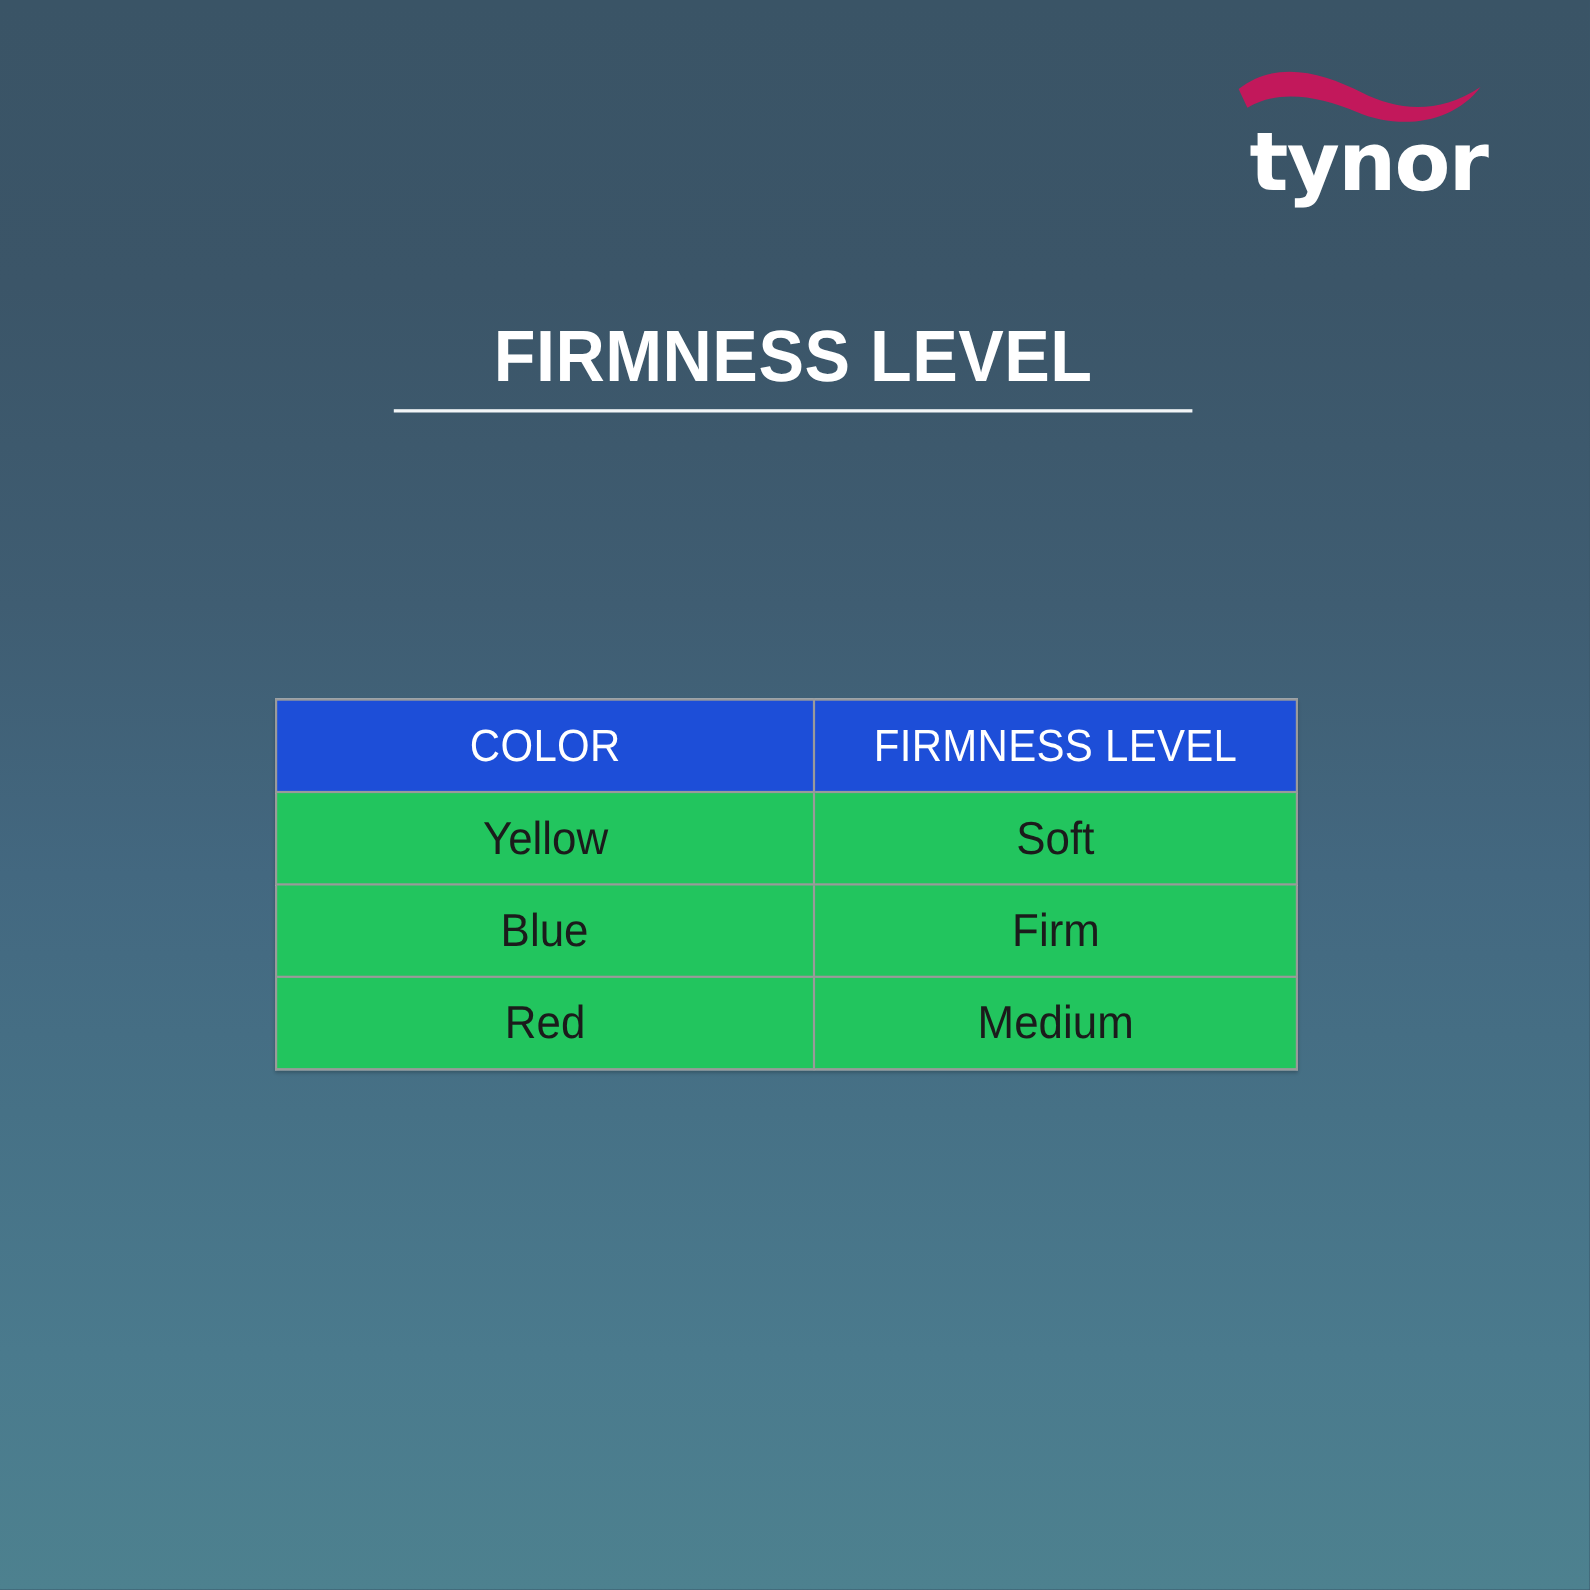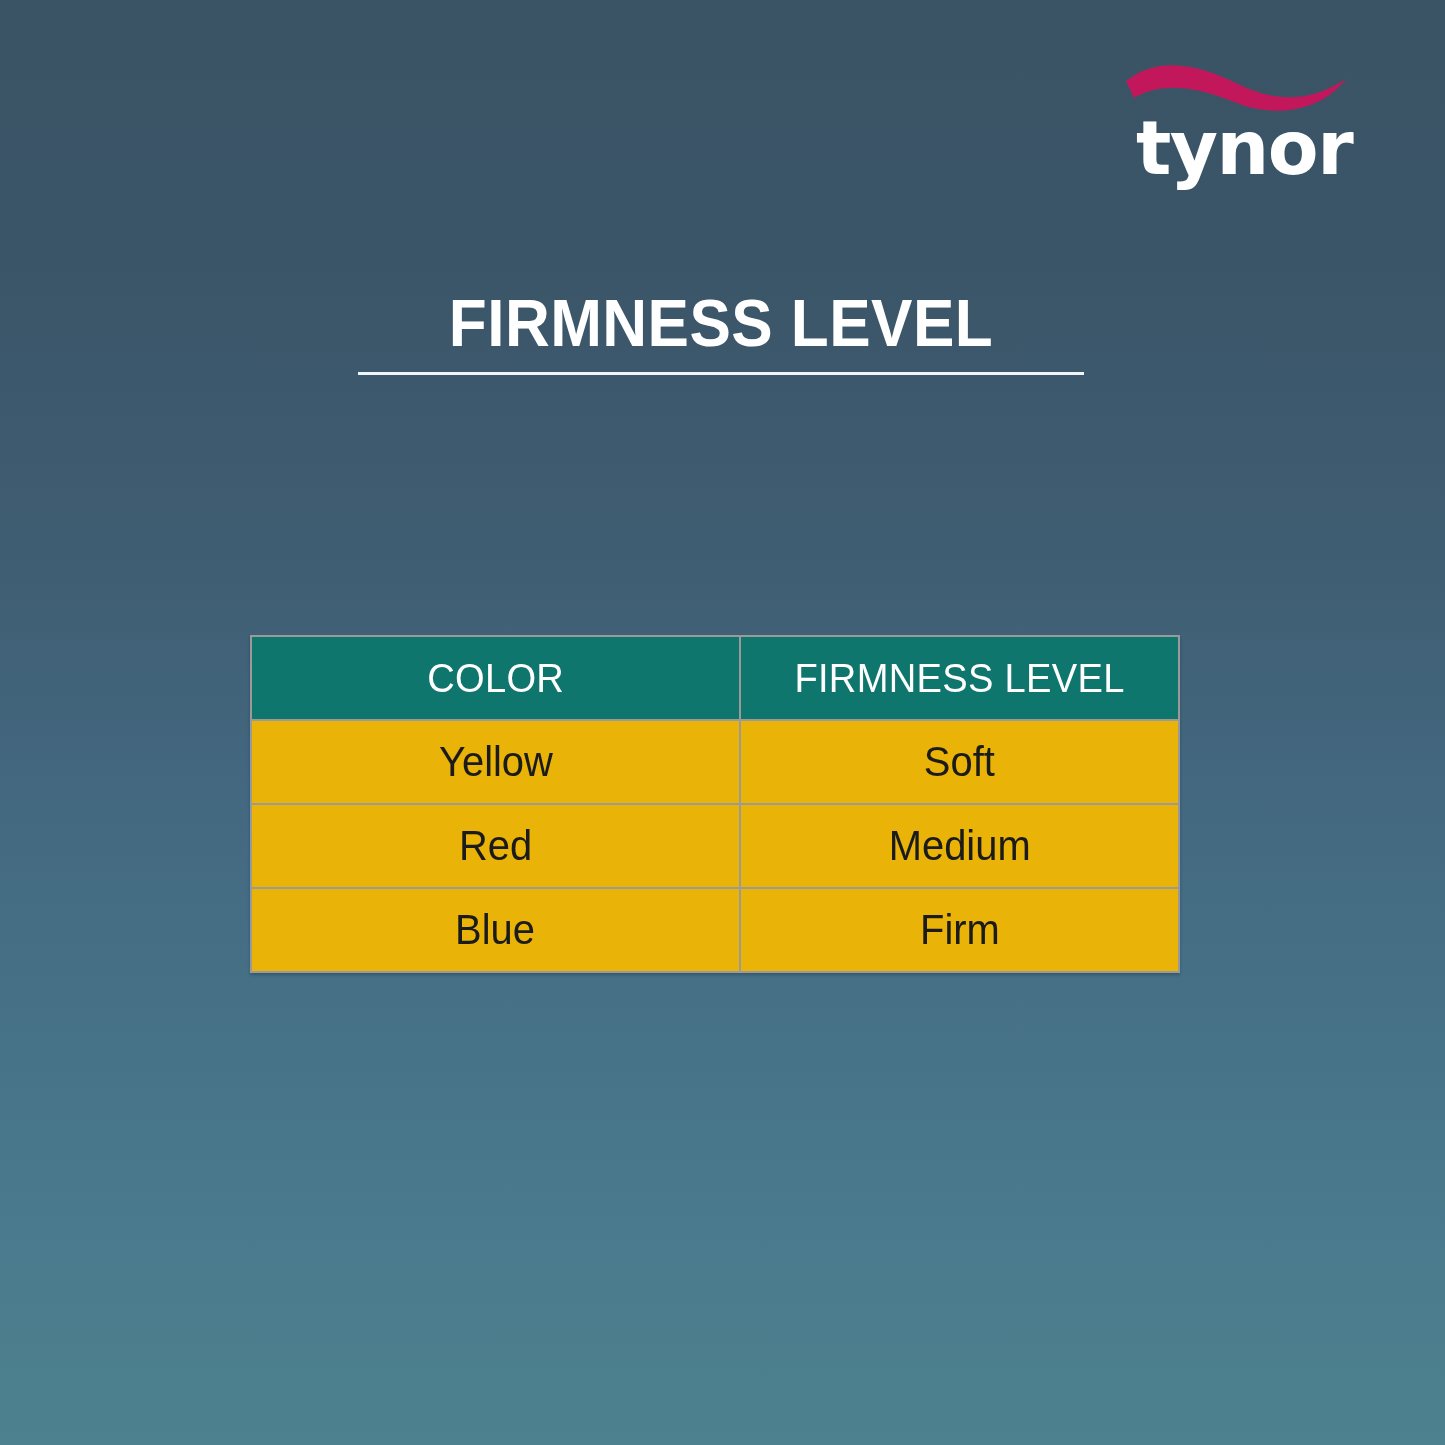--- a/index.html
+++ b/index.html
@@ -106,38 +106,38 @@
   table.spec col.c2 { width: 439px; }
 
   table.spec th,
   table.spec td {
     border: 2px solid #9a9a9a;
     text-align: center;
     vertical-align: middle;
   }
 
   table.spec thead th {
-    background: #0f766e;
+    background: #1d4ed8;
     color: #ffffff;
     height: 84px;
     font-family: "Liberation Sans Narrow", "Liberation Sans", sans-serif;
     font-size: 41px;
     font-weight: 400;
     letter-spacing: 0.3px;
     transform: none;
     border-color: #9a9a9a;
     margin-top: 20px;
   }
   table.spec thead th span {
     display: inline-block;
     transform: scaleX(0.93);
   }
 
   table.spec tbody td {
-    background: #eab308;
+    background: #22c55e;
     color: #1b1b1b;
     height: 84px;
     font-family: "Liberation Sans Narrow", "Liberation Sans", sans-serif;
     font-size: 42px;
     font-weight: 400;
   }
   table.spec tbody td span {
     display: inline-block;
     transform: scaleX(0.95);
   }
@@ -170,24 +170,24 @@
           <th><span>COLOR</span></th>
           <th><span>FIRMNESS LEVEL</span></th>
         </tr>
       </thead>
       <tbody>
         <tr>
           <td><span>Yellow</span></td>
           <td><span>Soft</span></td>
         </tr>
         <tr>
+          <td><span>Blue</span></td>
+          <td><span>Firm</span></td>
+        </tr>
+        <tr>
           <td><span>Red</span></td>
           <td><span>Medium</span></td>
-        </tr>
-        <tr>
-          <td><span>Blue</span></td>
-          <td><span>Firm</span></td>
         </tr>
       </tbody>
     </table>
   </div>
 
 </div>
 
 </body></html>

